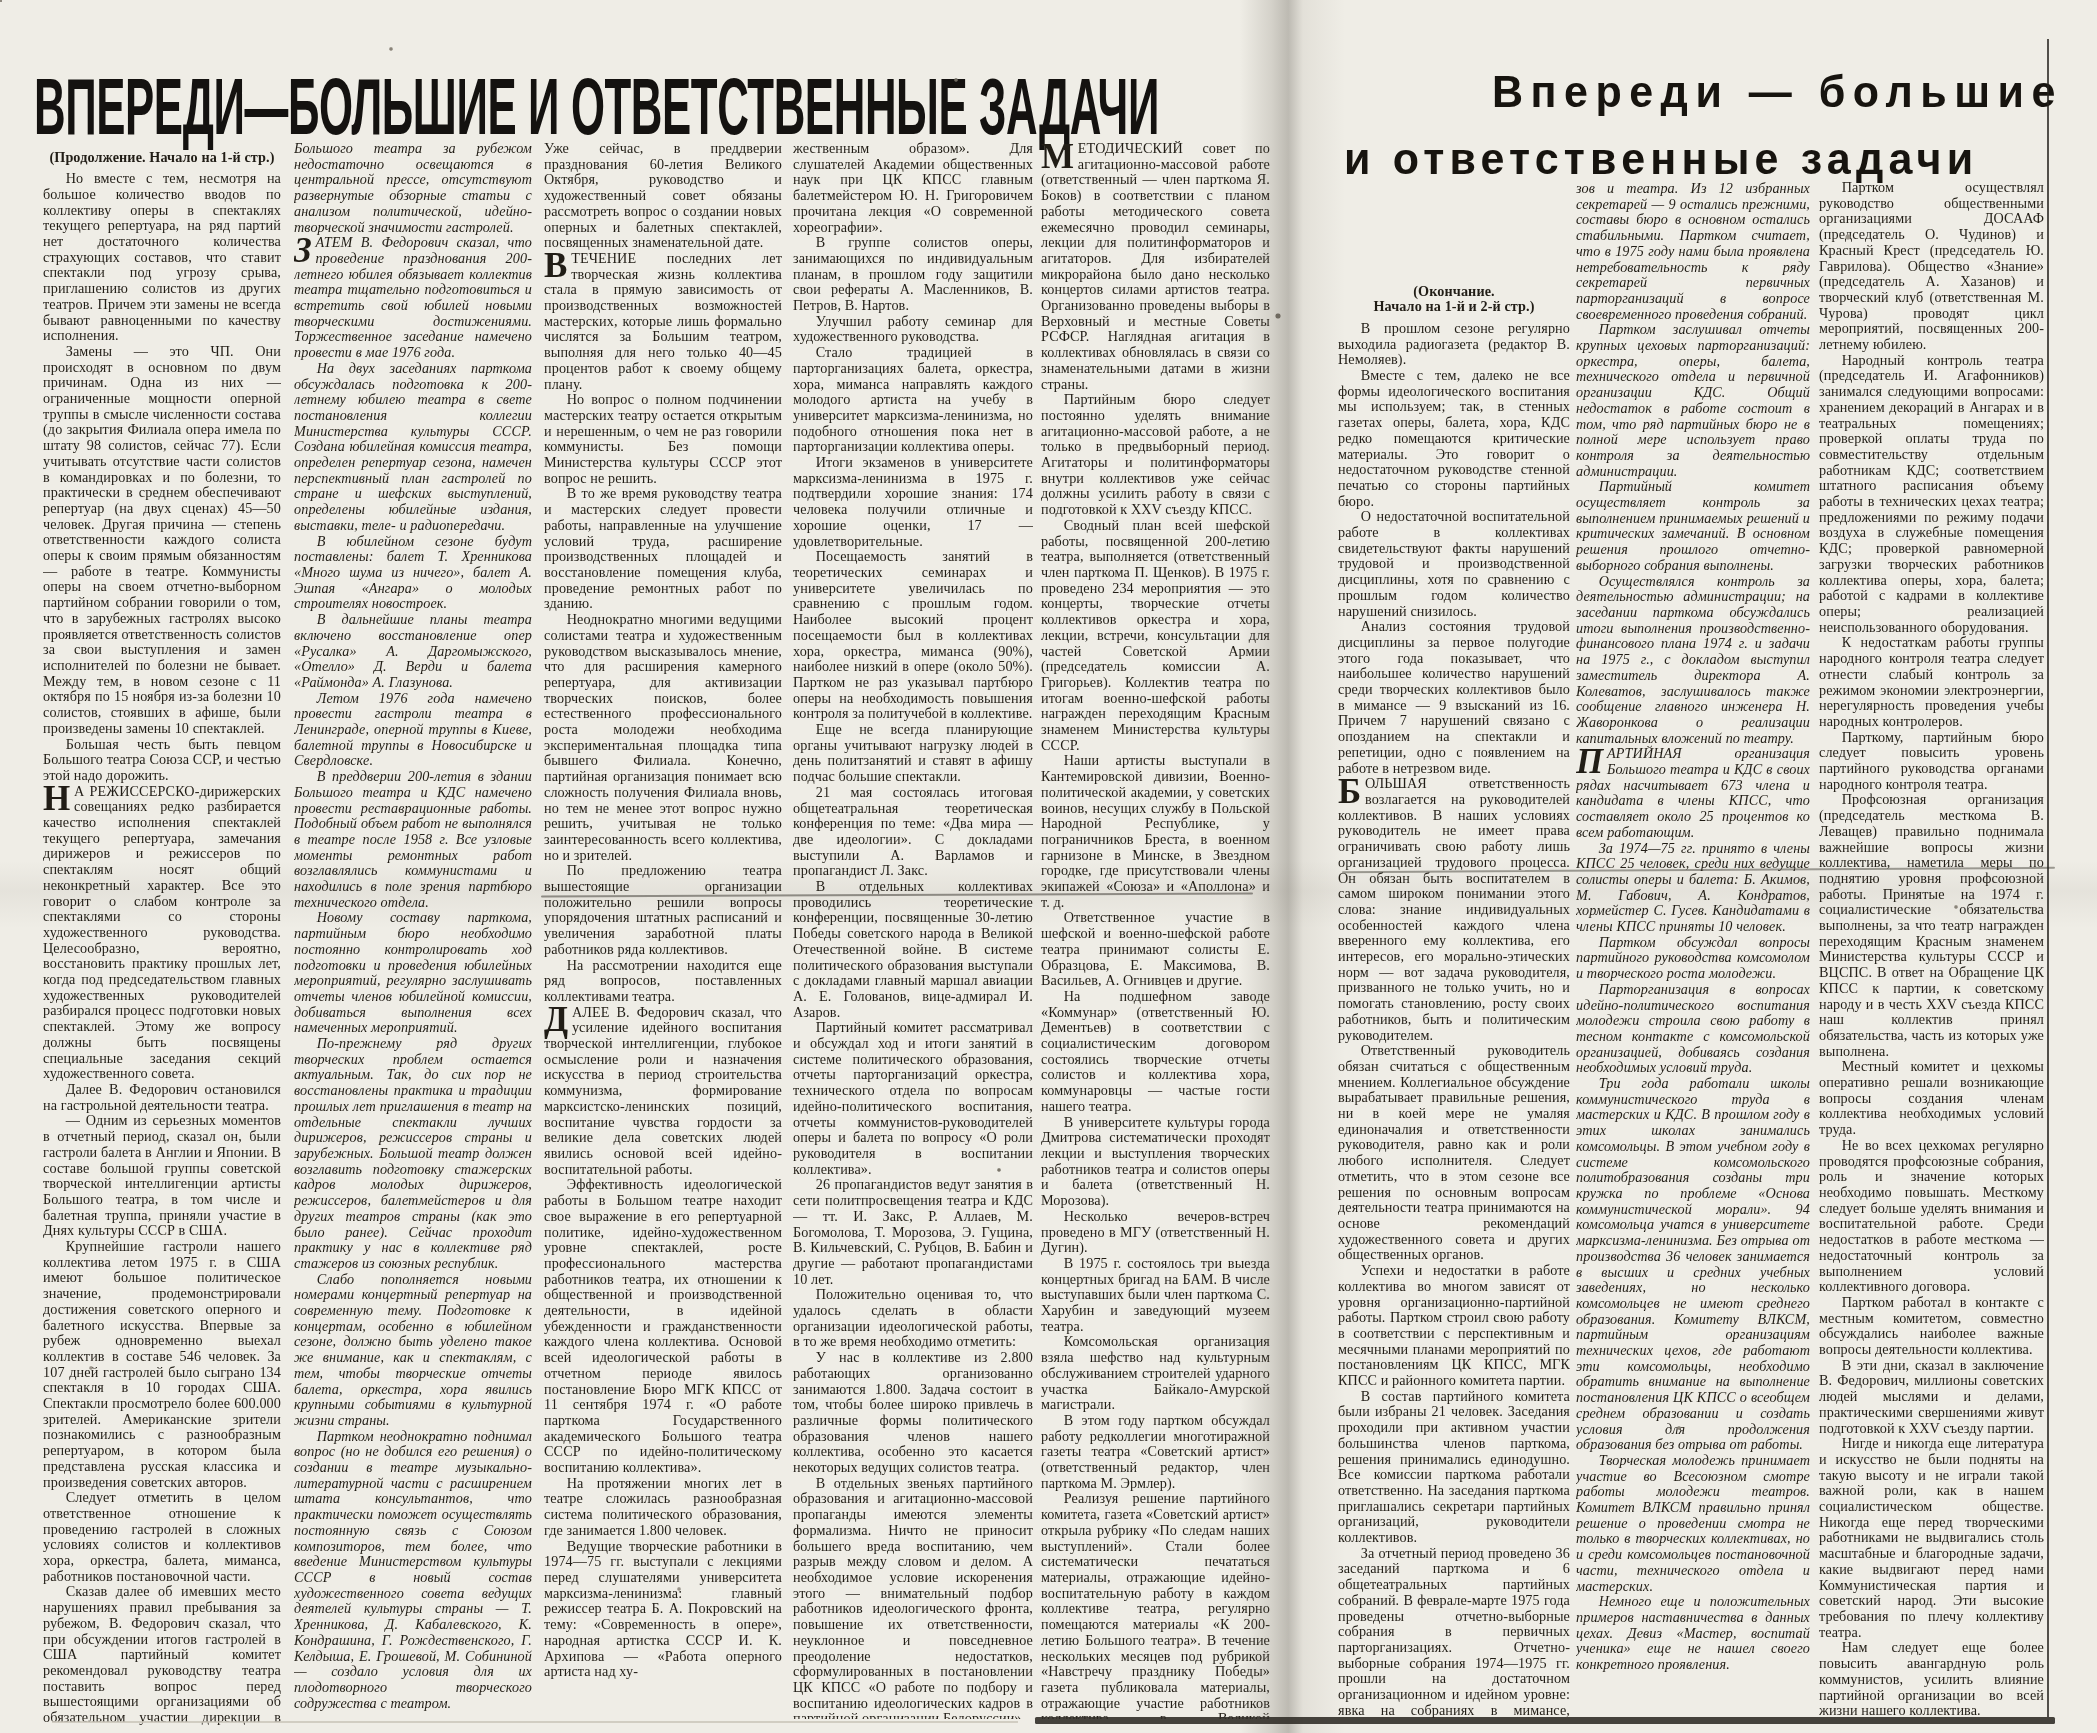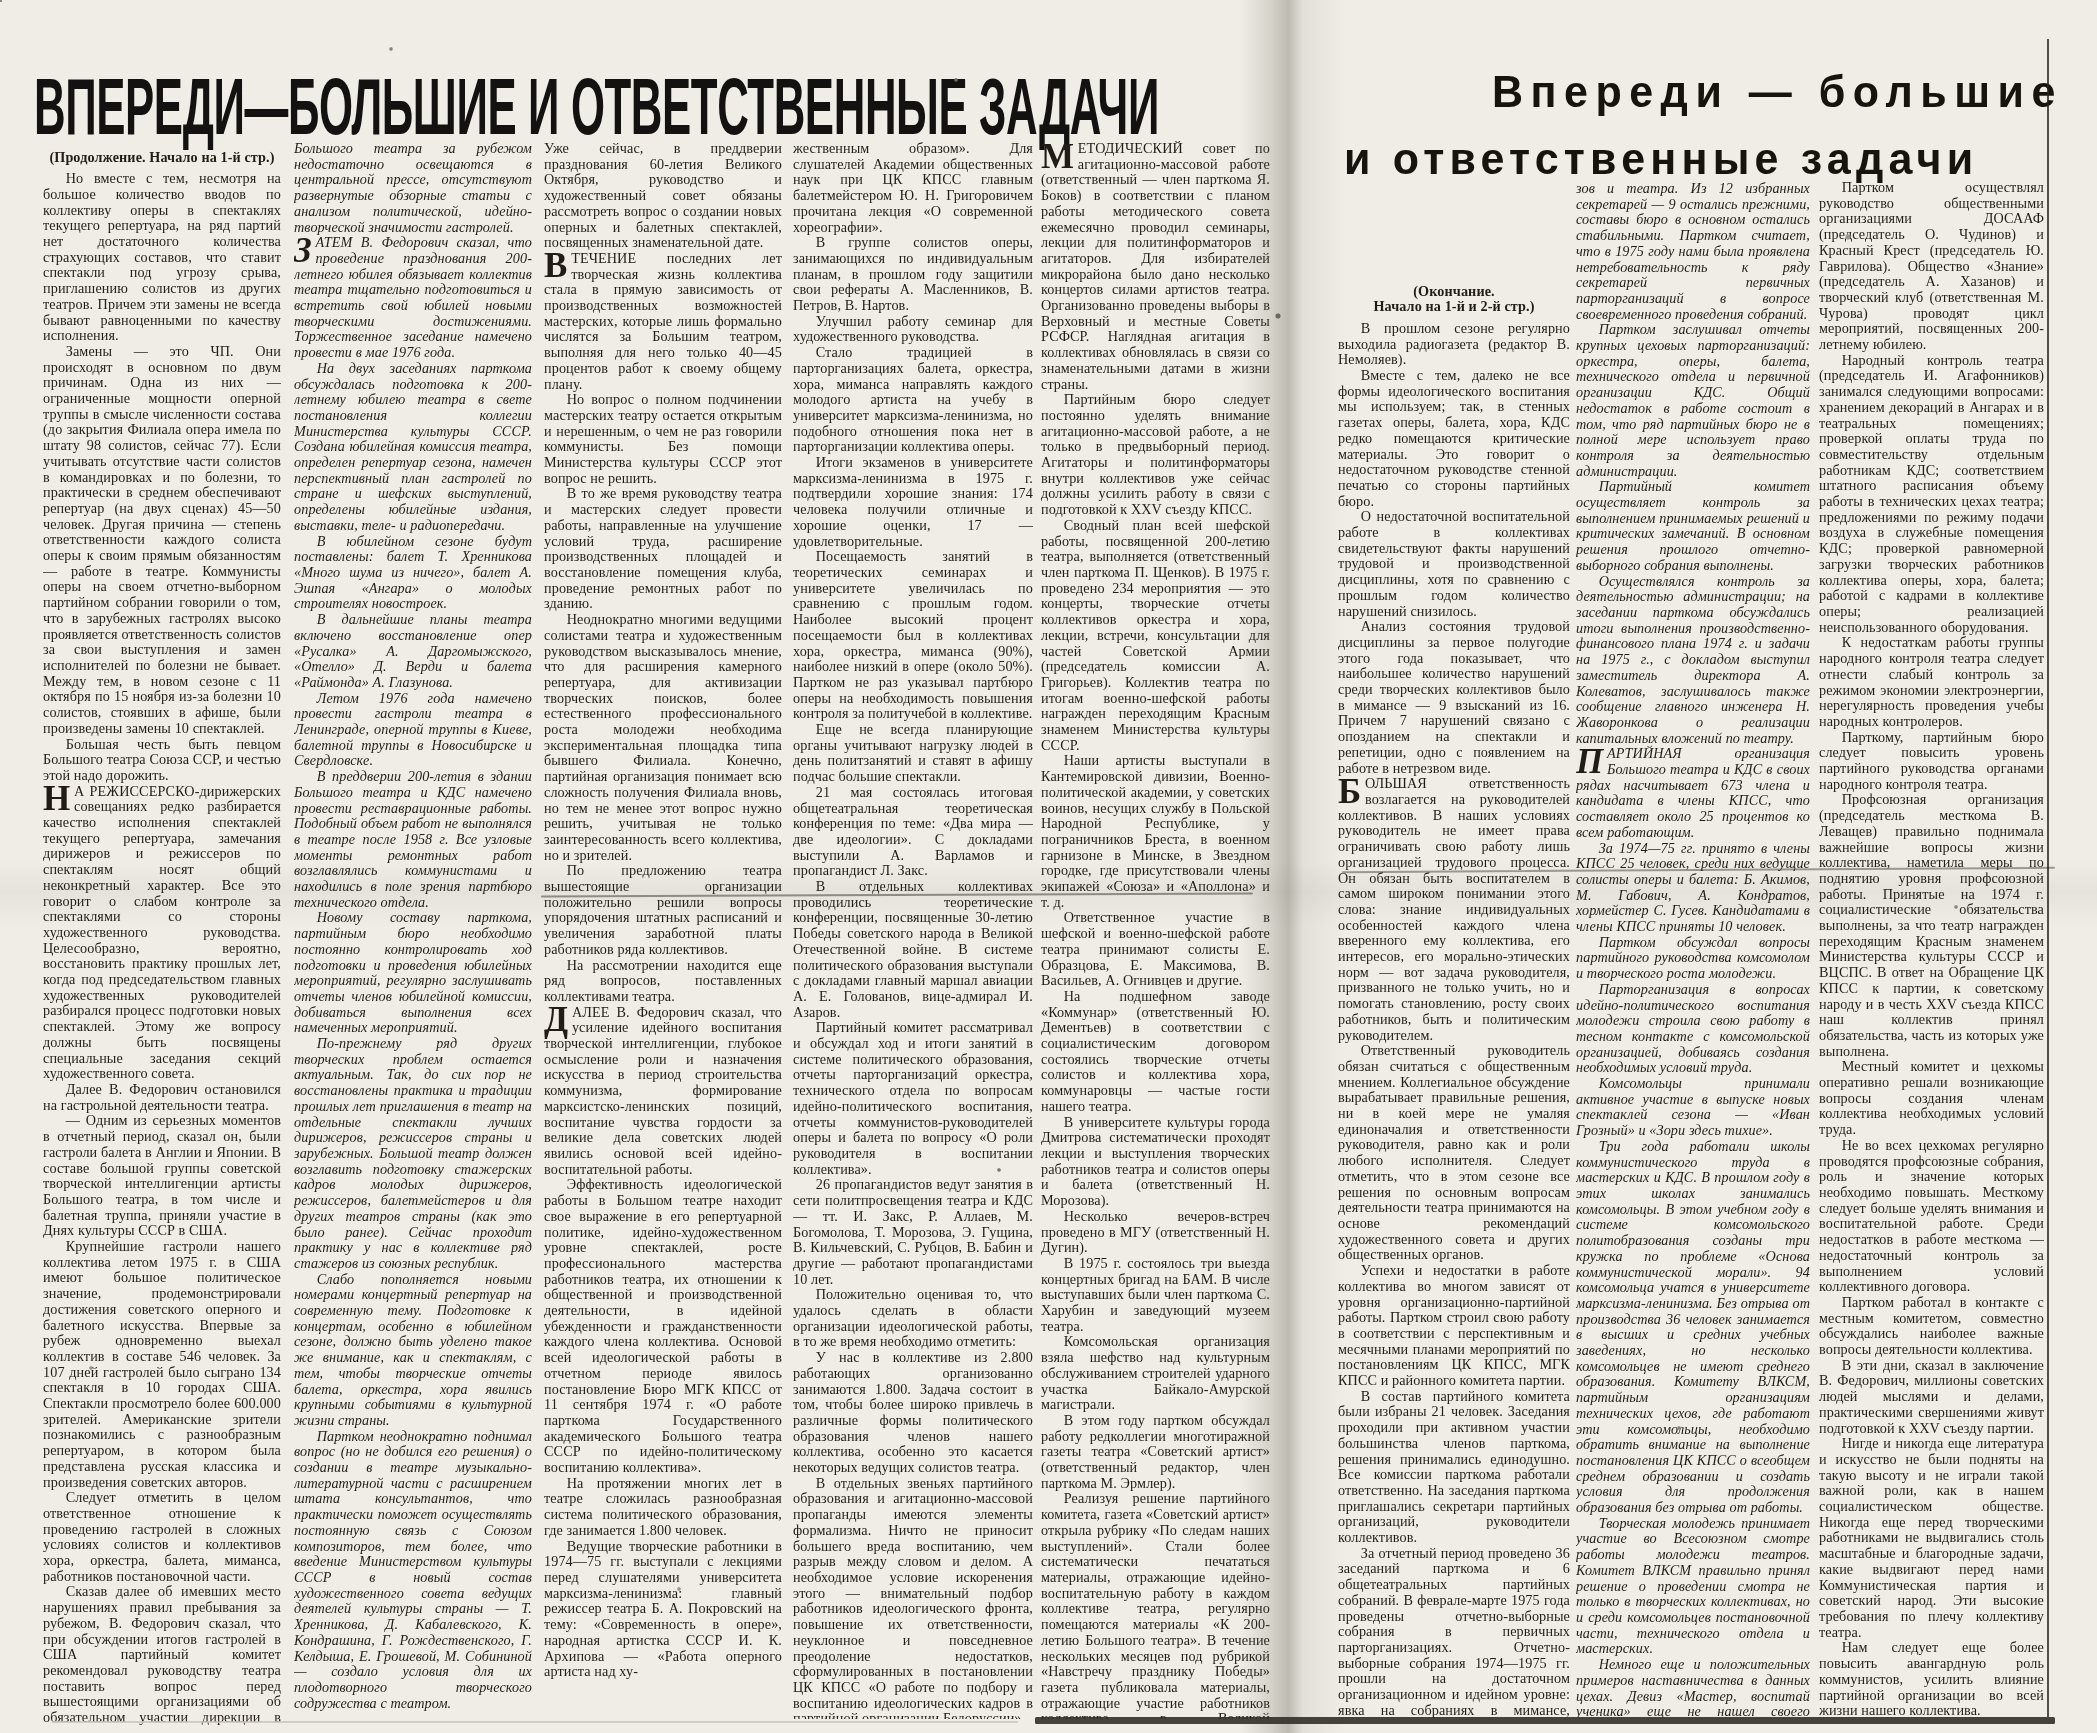--- a/index.html
+++ b/index.html
@@ -147,21 +147,20 @@
   </div>
 <div class="col rc2">
     <p class="para cont">зов и театра. Из 12 избранных секретарей — 9 остались прежними, составы бюро в основном остались стабильными. Партком считает, что в 1975 году нами была проявлена нетребовательность к ряду секретарей первичных парторганизаций в вопросе своевременного проведения собраний.</p>
     <p class="para p">Партком заслушивал отчеты крупных цеховых парторганизаций: оркестра, оперы, балета, технического отдела и первичной организации КДС. Общий недостаток в работе состоит в том, что ряд партийных бюро не в полной мере использует право контроля за деятельностью администрации.</p>
     <p class="para p">Партийный комитет осуществляет контроль за выполнением принимаемых решений и критических замечаний. В основном решения прошлого отчетно-выборного собрания выполнены.</p>
     <p class="para p">Осуществлялся контроль за деятельностью администрации; на заседании парткома обсуждались итоги выполнения производственно-финансового плана 1974 г. и задачи на 1975 г., с докладом выступил заместитель директора А. Колеватов, заслушивалось также сообщение главного инженера Н. Жаворонкова о реализации капитальных вложений по театру.</p>
     <p class="para cont"><span class="dropcap">П</span>АРТИЙНАЯ организация Большого театра и КДС в своих рядах насчитывает 673 члена и кандидата в члены КПСС, что составляет около 25 процентов ко всем работающим.</p>
     <p class="para p">За 1974—75 гг. принято в члены КПСС 25 человек, среди них ведущие солисты оперы и балета: Б. Акимов, М. Габович, А. Кондратов, хормейстер С. Гусев. Кандидатами в члены КПСС приняты 10 человек.</p>
     <p class="para p">Партком обсуждал вопросы партийного руководства комсомолом и творческого роста молодежи.</p>
     <p class="para p">Парторганизация в вопросах идейно-политического воспитания молодежи строила свою работу в тесном контакте с комсомольской организацией, добиваясь создания необходимых условий труда.</p>
-    <p class="para p">Комсомольцы принимали активное участие в выпуске новых спектаклей сезона — «Иван Грозный» и «Зори здесь тихие».</p>
     <p class="para p">Три года работали школы коммунистического труда в мастерских и КДС. В прошлом году в этих школах занимались комсомольцы. В этом учебном году в системе комсомольского политобразования созданы три кружка по проблеме «Основа коммунистической морали». 94 комсомольца учатся в университете марксизма-ленинизма. Без отрыва от производства 36 человек занимается в высших и средних учебных заведениях, но несколько комсомольцев не имеют среднего образования. Комитету ВЛКСМ, партийным организациям технических цехов, где работают эти комсомольцы, необходимо обратить внимание на выполнение постановления ЦК КПСС о всеобщем среднем образовании и создать условия для продолжения образования без отрыва от работы.</p>
     <p class="para p">Творческая молодежь принимает участие во Всесоюзном смотре работы молодежи театров. Комитет ВЛКСМ правильно принял решение о проведении смотра не только в творческих коллективах, но и среди комсомольцев постановочной части, технического отдела и мастерских.</p>
     <p class="para p">Немного еще и положительных примеров наставничества в данных цехах. Девиз «Мастер, воспитай ученика» еще не нашел своего конкретного проявления.</p>
   </div>
 <div class="col rc3">
     <p class="para p">Партком осуществлял руководство общественными организациями ДОСААФ (председатель О. Чудинов) и Красный Крест (председатель Ю. Гаврилова). Общество «Знание» (председатель А. Хазанов) и творческий клуб (ответственная М. Чурова) проводят цикл мероприятий, посвященных 200-летнему юбилею.</p>
     <p class="para p">Народный контроль театра (председатель И. Агафонников) занимался следующими вопросами: хранением декораций в Ангарах и в театральных помещениях; проверкой оплаты труда по совместительству отдельным работникам КДС; соответствием штатного расписания объему работы в технических цехах театра; предложениями по режиму подачи воздуха в служебные помещения КДС; проверкой равномерной загрузки творческих работников коллектива оперы, хора, балета; работой с кадрами в коллективе оперы; реализацией неиспользованного оборудования.</p>
     <p class="para p">К недостаткам работы группы народного контроля театра следует отнести слабый контроль за режимом экономии электроэнергии, нерегулярность проведения учебы народных контролеров.</p>
     <p class="para p">Парткому, партийным бюро следует повысить уровень партийного руководства органами народного контроля театра.</p>
     <p class="para p">Профсоюзная организация (председатель месткома В. Леващев) правильно поднимала важнейшие вопросы жизни коллектива, наметила меры по поднятию уровня профсоюзной работы. Принятые на 1974 г. социалистические обязательства выполнены, за что театр награжден переходящим Красным знаменем Министерства культуры СССР и ВЦСПС. В ответ на Обращение ЦК КПСС к партии, к советскому народу и в честь XXV съезда КПСС наш коллектив принял обязательства, часть из которых уже выполнена.</p>

